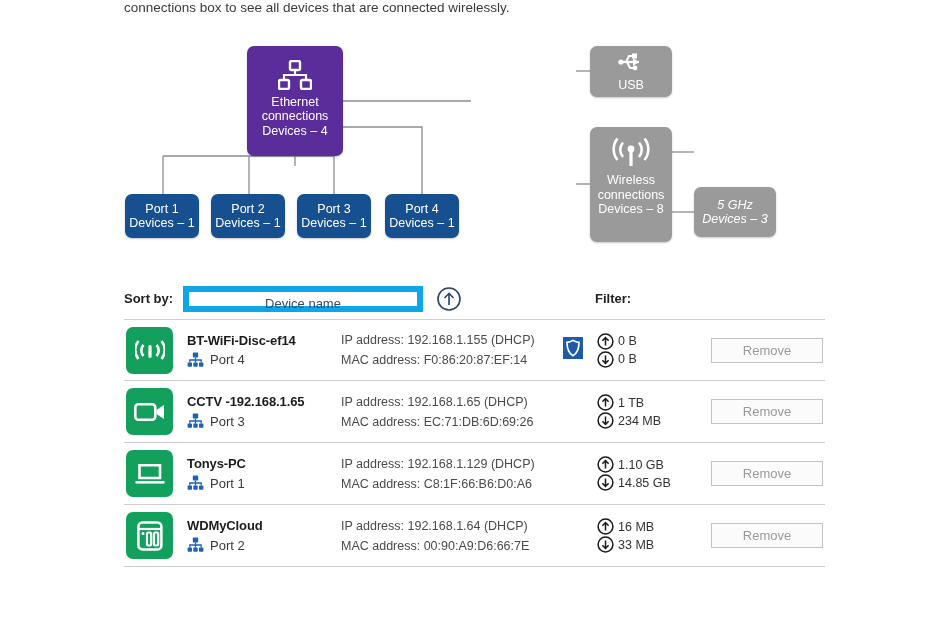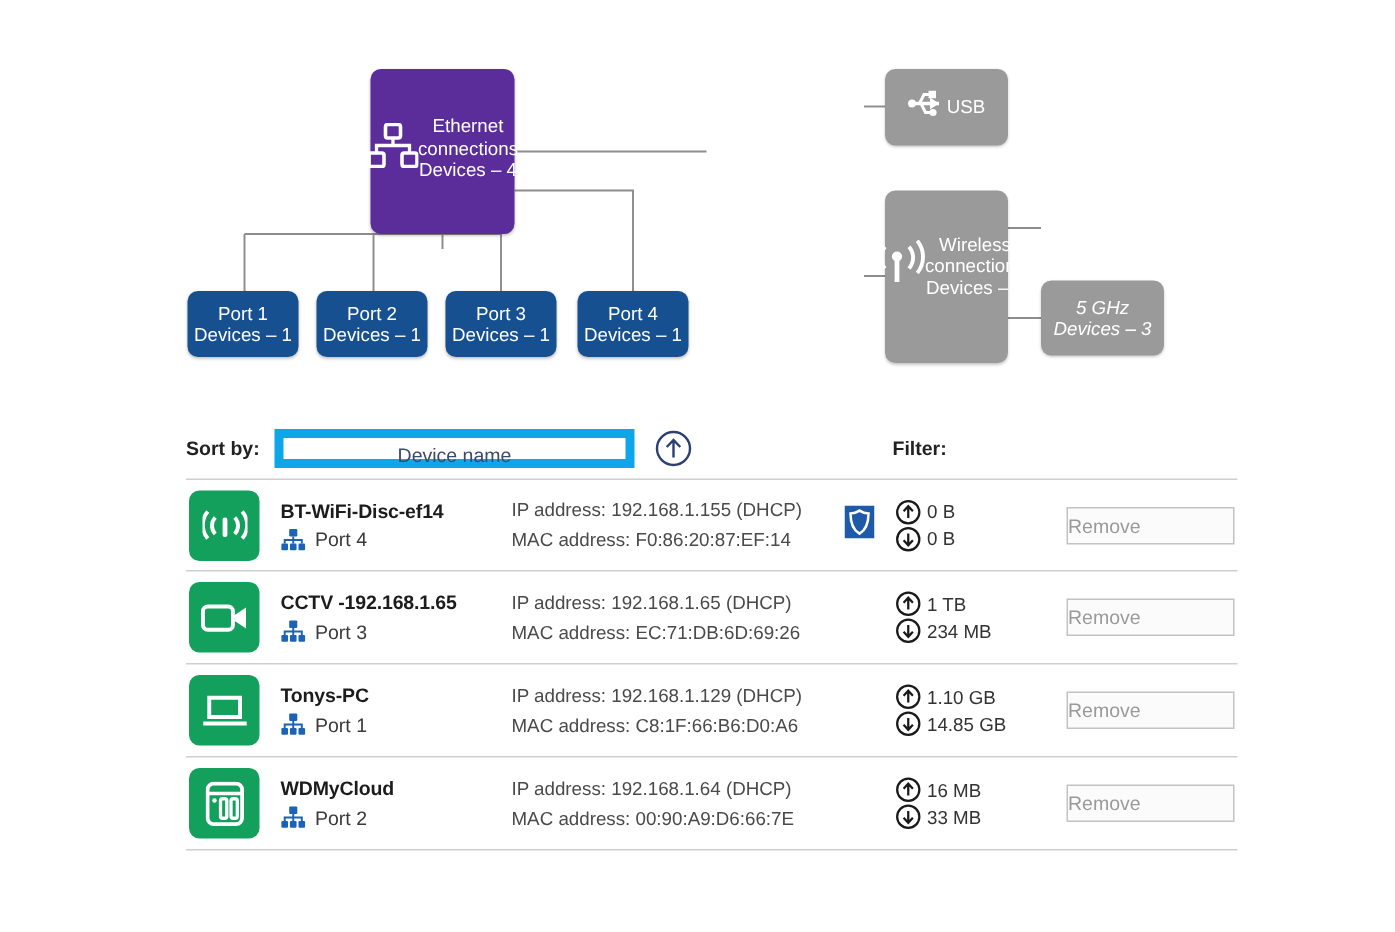--- a/index.html
+++ b/index.html
@@ -26,21 +26,21 @@
     line-height: 16px;
   }
 
   
   .diagram { position: absolute; left: 0; top: 0; width: 930px; height: 270px; }
   .dg-svg { position: absolute; left: 0; top: 0; }
 
   .node {
     position: absolute;
     display: flex;
-    flex-direction: row;
+    flex-direction: column;
     align-items: center;
     justify-content: center;
     color: #ffffff;
     text-align: center;
     line-height: 14.5px;
     font-size: 12.5px;
     border-radius: 7px;
     z-index: 3;
     box-shadow: 0 1px 2px rgba(0,0,0,0.22);
   }
@@ -152,30 +152,31 @@
   .traffic-line svg { display:block; }
 
   .btn-remove {
     margin-left: auto; margin-right: 2px;
     width: 112px; height: 25px;
     border: 1px solid #c3c3c3;
     background: #fbfbfb;
     color: #9a9a9a;
     font-size: 13px;
     line-height: 23px;
-    text-align: left;
+    text-align: center;
     cursor: pointer;
     flex: 0 0 auto;
   }
 </style>
 </head>
 <body>
 
 <div id="page">
 
+  <div class="intro-text">connections box to see all devices that are connected wirelessly.</div>
 
   <div class="diagram">
 
     <svg class="dg-svg" width="930" height="270">
       <g stroke="#8d8d8d" stroke-width="1.3" fill="none">
 
         <path d="M343,101 L471,101"></path>
 
         <path d="M163,156 L163,194"></path>
         <path d="M249,156 L249,194"></path>

